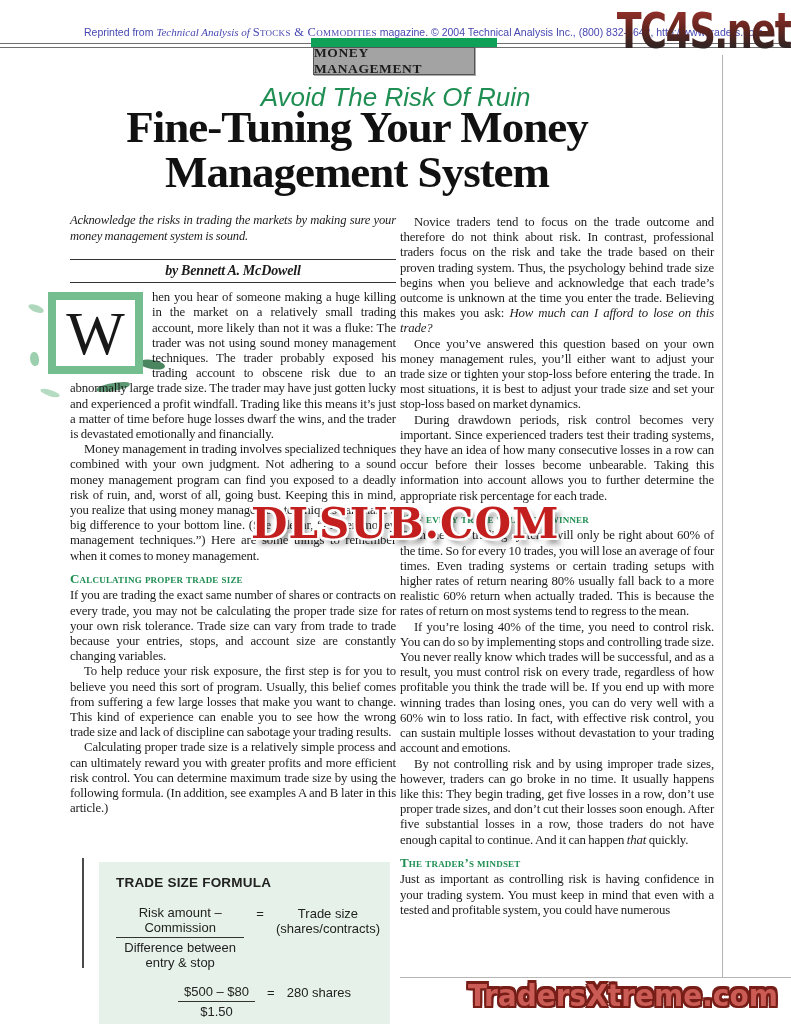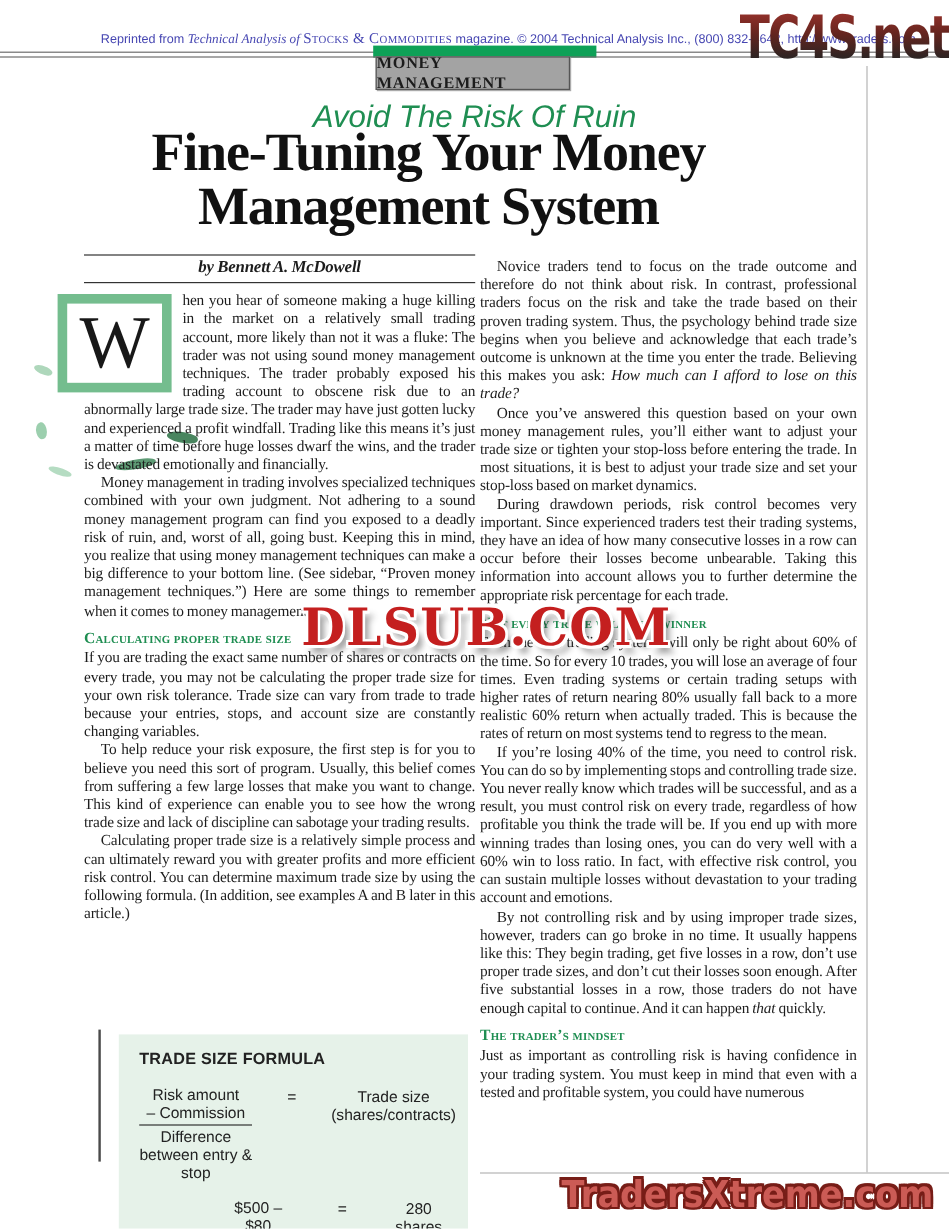--- a/index.html
+++ b/index.html
@@ -40,21 +40,21 @@
   .dropcap-box{float:left;width:79px;height:66px;border:8px solid var(--dropcap-border,#74bd8e);
                background:#fff;margin:2px 9px 3px -22px;display:flex;align-items:center;
                justify-content:center;font-size:62px;line-height:1;color:#181818;}
   .it{font-style:italic;}
 
   
   .formula-box{position:absolute;left:99px;top:862px;width:291px;box-sizing:border-box;
                background:var(--formula-bg,#e6f2e9);padding:13px 10px 18px 17px;
                font-family:"Liberation Sans",sans-serif;color:#222;}
   .fb-title{font-weight:bold;font-size:13.5px;letter-spacing:.2px;margin-bottom:15px;}
-  .fb-row{display:flex;align-items:flex-start;font-size:13px;gap:17px;}
+  .fb-row{display:flex;align-items:flex-start;font-size:13px;}
   .fb-row.second{margin-top:14px;margin-left:62px;}
   .fraction{text-align:center;}
   .fraction .num{padding:0 6px 2px;border-bottom:1px solid #333;}
   .fraction .den{padding-top:2px;}
   .fb-eq{margin:0 12px;padding-top:1px;}
   .fb-result{padding-top:1px;text-align:center;}
 
   
   .right-rule{position:absolute;left:722px;top:55px;width:1px;height:922px;background:#b5b5b5;}
   .bottom-rule{position:absolute;left:400px;top:977px;width:391px;height:1px;background:#b5b5b5;}
@@ -106,20 +106,21 @@
     <div>Management System</div>
   </div>
 
   <div class="sq sq1"></div>
   <div class="sq sq2"></div>
   <div class="sq sq3"></div>
   <div class="sq sq4"></div>
   <div class="sq sq5"></div>
 
   <div class="col col-left">
+    <div class="standfirst">Acknowledge the risks in trading the markets by making sure your money management system is sound.</div>
     <div class="byline">by Bennett A. McDowell</div>
     <div class="dropcap-box">
         <span>W</span>
       </div>
     <p>hen you hear of someone making a huge killing in the market on a relatively small trading account, more likely than not it was a fluke: The trader was not using sound money management techniques. The trader probably exposed his trading account to obscene risk due to an abnormally large trade size. The trader may have just gotten lucky and experienced a profit windfall. Trading like this means it’s just a matter of time before huge losses dwarf the wins, and the trader is devastated emotionally and financially.</p>
     <p class="ind">Money management in trading involves specialized techniques combined with your own judgment. Not adhering to a sound money management program can find you exposed to a deadly risk of ruin, and, worst of all, going bust. Keeping this in mind, you realize that using money management techniques can make a big difference to your bottom line. (See sidebar, “Proven money management techniques.”) Here are some things to remember when it comes to money management.</p>
     <div class="greenhead">Calculating proper trade size</div>
     <p>If you are trading the exact same number of shares or contracts on every trade, you may not be calculating the proper trade size for your own risk tolerance. Trade size can vary from trade to trade because your entries, stops, and account size are constantly changing variables.</p>
     <p class="ind">To help reduce your risk exposure, the first step is for you to believe you need this sort of program. Usually, this belief comes from suffering a few large losses that make you want to change. This kind of experience can enable you to see how the wrong trade size and lack of discipline can sabotage your trading results.</p>
     <p class="ind">Calculating proper trade size is a relatively simple process and can ultimately reward you with greater profits and more efficient risk control. You can determine maximum trade size by using the following formula. (In addition, see examples A and B later in this article.)</p>

